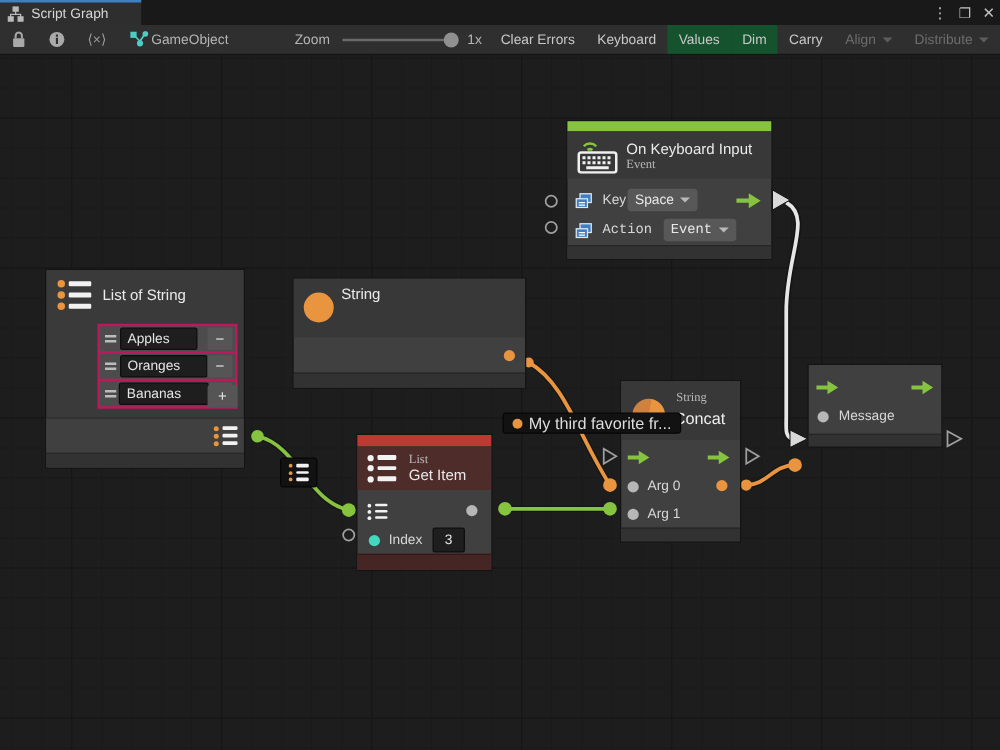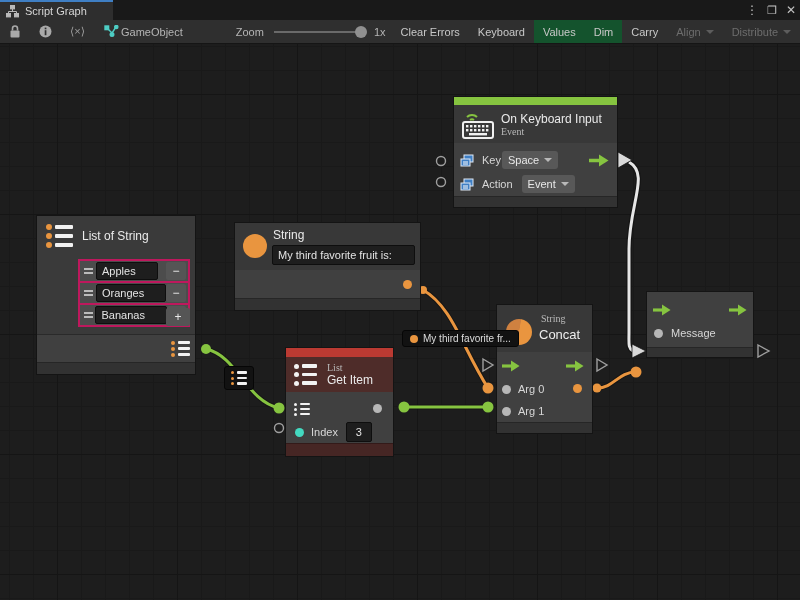--- a/index.html
+++ b/index.html
@@ -68,21 +68,21 @@
   .list-icon .li-row { display:flex; align-items:center; gap:3px; }
   .li-dot { border-radius:50%; background:var(--orange); }
   .li-bar { background:#f2f2f2; border-radius:1px; }
   .list-icon.white .li-dot { background:#f2f2f2; }
   .li-lg .li-dot { width:6px; height:6px; } .li-lg .li-bar { width:18px; height:4px; }
   .li-md .li-dot { width:5px; height:5px; } .li-md .li-bar { width:15px; height:3.5px; }
   .li-sm .li-dot { width:4px; height:4px; } .li-sm .li-bar { width:12px; height:3px; }
   .li-xs .li-dot { width:3px; height:3px; } .li-xs .li-bar { width:10px; height:2.5px; }
 
   .pill { position:absolute; background:#121212; border:1px solid #060606; border-radius:3px;
-          display:flex; align-items:center; gap:5px; padding:0 7px; height:17px; font-size:10px;
+          display:flex; align-items:center; gap:5px; padding:0 7px; height:17px; font-size:13px;
           color:#dddddd; z-index:6; }
   .pill .pdot { width:8px; height:8px; border-radius:50%; background:var(--orange); }
   .badge { position:absolute; background:#121212; border:1px solid #060606; border-radius:3px;
            display:flex; align-items:center; justify-content:center; z-index:6; }
 
   .rowline { position:relative; display:flex; align-items:center; }
 </style>
 </head>
 <body>
 
@@ -240,21 +240,21 @@
         <span style="margin-left:8px; color:#d7d7d7">Key</span>
         <div class="drop" style="margin-left:1px">
           <span>Space</span>
           <span class="caret"></span>
         </div>
         <svg width="20" height="13" viewBox="0 0 20 13" style="position:absolute; right:8px">
           <path d="M0 6.5 H11" stroke="var(--green)" stroke-width="3.5"></path>
           <polygon points="10,0.5 19.5,6.5 10,12.5" fill="var(--green)"></polygon>
         </svg>
       </div>
-      <div class="rowline" style="height:22px; padding-left:6px; margin-top:2px;">
+      <div class="rowline" style="height:22px; padding-left:6px; margin-top:2px;font-family:Liberation Mono, monospace;">
         <svg width="14" height="13" viewBox="0 0 14 13">
           <rect x="4" y="1" width="9" height="7" fill="var(--blue)" stroke="#dfe9f5" stroke-width="1"></rect>
           <rect x="1" y="5" width="9" height="7" fill="var(--blue)" stroke="#dfe9f5" stroke-width="1"></rect>
           <path d="M3 8 h5 M3 10 h5" stroke="#fff" stroke-width="1"></path>
         </svg>
         <span style="margin-left:8px; color:#d7d7d7">Action</span>
         <div class="drop" style="margin-left:9px">
           <span>Event</span>
           <span class="caret"></span>
         </div>
@@ -333,23 +333,20 @@
       </div>
     </div>
     <div class="nfoot" style="height:12px"></div>
   </div>
 
   <div class="node" style="left:235px; top:179px; width:185px;">
     <div class="nhead" style="height:47px;">
       <div style="position:absolute; left:8px; top:11px; width:24px; height:24px; border-radius:50%;
                   background:var(--orange);"></div>
       <div class="title-big" style="position:absolute; left:38px; top:5px;">String</div>
-      <div class="field" style="position:absolute; left:37px; top:22px; width:143px;">
-        <span>My third favorite fruit is:</span>
-      </div>
     </div>
     <div style="height:28px; position:relative;">
       <span class="port-dot dot-orange" style="right:8px; top:10px;"></span>
     </div>
     <div class="nfoot" style="height:12px"></div>
   </div>
 
   <div class="node" style="left:286px; top:304px; width:107px;">
     <div class="strip" style="height:9px; background:var(--red)"></div>
     <div class="nhead" style="height:35px; background:#4e2c29; display:flex; align-items:center;">

